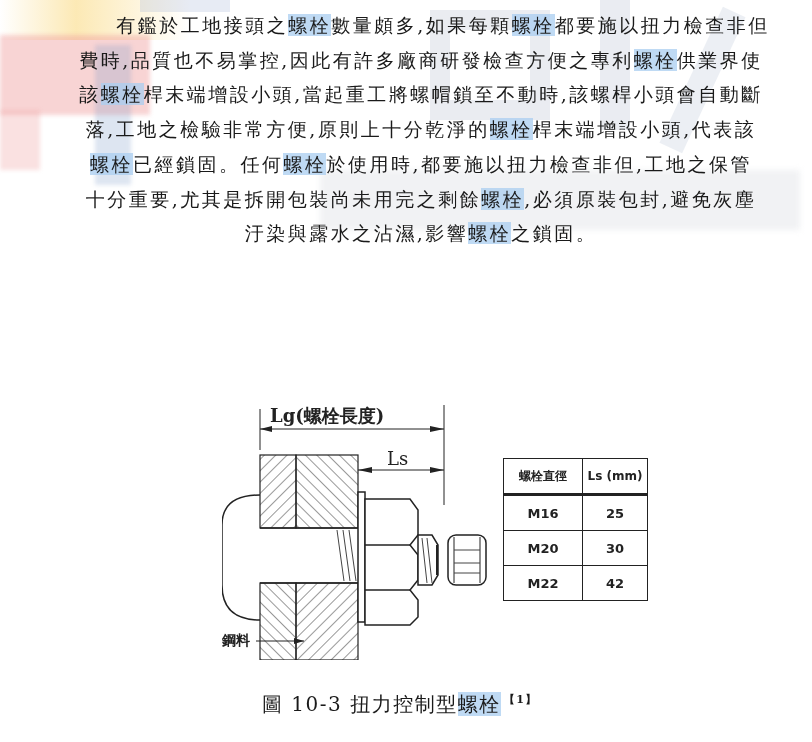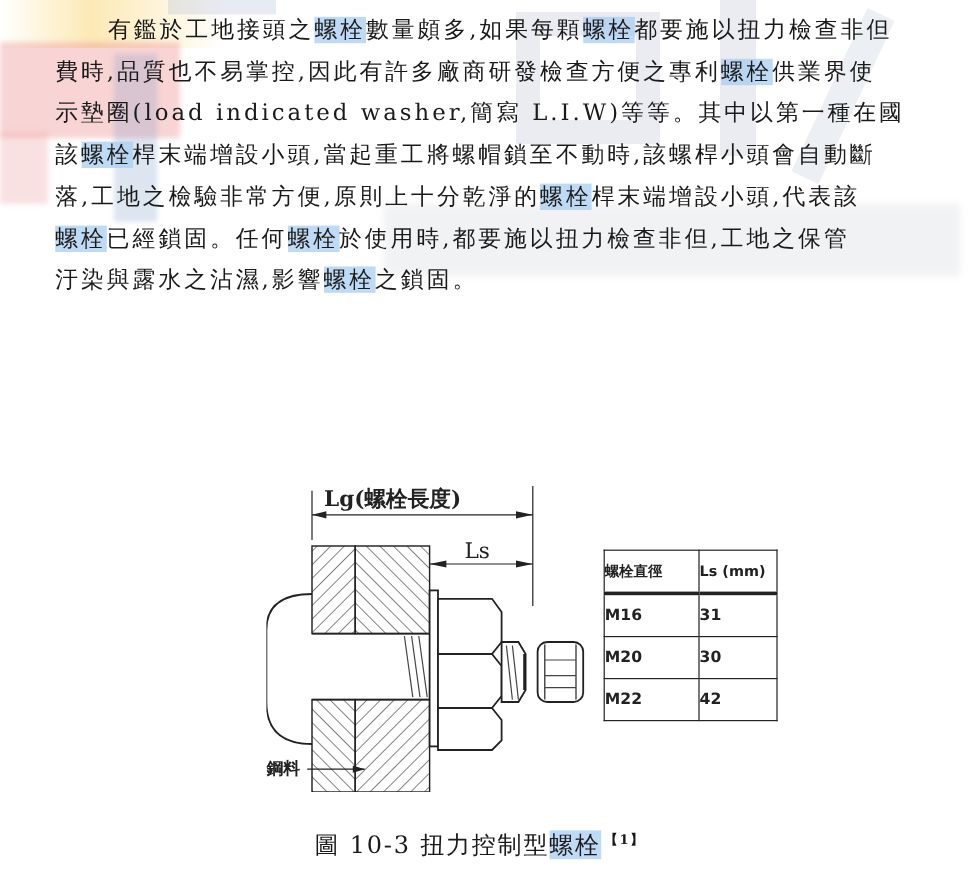--- a/index.html
+++ b/index.html
@@ -19,31 +19,31 @@
   .wm-gray1 { left: 430px; top: 10px; width: 120px; height: 110px; border: 20px solid rgba(170,180,200,0.25); box-sizing: border-box; }
   .wm-gray2 { left: 600px; top: 0px; width: 30px; height: 130px; background: rgba(170,180,205,0.25); }
   .wm-gray3 { left: 690px; top: 5px; width: 25px; height: 150px; background: rgba(170,180,205,0.22); transform: rotate(25deg); }
   .wm-gray4 { left: 320px; top: 170px; width: 480px; height: 60px; background: rgba(190,195,205,0.22); filter: blur(3px); }
 
   .para {
     position: absolute; left: 46px; top: 8px; width: 750px;
     font-size: 19px; line-height: 34.7px; letter-spacing: 2.5px;
     text-indent: 38px; margin: 0; z-index: 2;
   }
-  .para .line { display: block; text-indent: 0; white-space: nowrap; }
+  .para .line { display: block; text-indent: 0; white-space: nowrap; text-align: center; }
   .para .line.first { padding-left: 44px; }
   .hl { background: rgba(170,205,240,0.75); }
 
   
   .figure { position: absolute; left: 222px; top: 395px; width: 440px; height: 265px; z-index: 2; }
   .bolt-table {
     position: absolute; left: 281px; top: 63px; border-collapse: collapse;
     font-family: "DejaVu Sans", "Liberation Sans", sans-serif; font-size: 13px; font-weight: bold; color: #222;
   }
-  .bolt-table th, .bolt-table td { border: 1.6px solid #222; padding: 0; text-align: left; height: 34px; }
+  .bolt-table th, .bolt-table td { border: 1.6px solid #222; padding: 0; text-align: center; height: 34px; }
   .bolt-table th { width: 78px; height: 34px; border-bottom-width: 3px; font-size: 12px; }
   .bolt-table th.ls { width: 64px; }
   .caption {
     position: absolute; left: 262px; top: 691px; font-size: 20px; letter-spacing: 1.5px; z-index: 2; white-space: nowrap;
   }
   .caption sup { font-size: 11px; font-weight: bold; vertical-align: 8px; margin-left: 3px; }
   svg text { font-family: "DejaVu Serif", "Liberation Serif", serif; }
 </style>
 </head>
 <body>
@@ -54,24 +54,24 @@
 <div class="wm wm-blue1"></div>
 <div class="wm wm-blue2"></div>
 <div class="wm wm-gray1"></div>
 <div class="wm wm-gray2"></div>
 <div class="wm wm-gray3"></div>
 <div class="wm wm-gray4"></div>
 
 <div class="para" id="para">
     <span class="line first"><span>有鑑於工地接頭之</span><span class="hl">螺栓</span><span>數量頗多,如果每顆</span><span class="hl">螺栓</span><span>都要施以扭力檢查非但</span></span>
     <span class="line"><span>費時,品質也不易掌控,因此有許多廠商研發檢查方便之專利</span><span class="hl">螺栓</span><span>供業界使</span></span>
-    <span class="line"><span>示墊圈(load indicated washer,簡寫 L.I.W)等等。其中以第一種在國</span></span>
     <span class="line"><span>該</span><span class="hl">螺栓</span><span>桿末端增設小頭,當起重工將螺帽鎖至不動時,該螺桿小頭會自動斷</span></span>
     <span class="line"><span>落,工地之檢驗非常方便,原則上十分乾淨的</span><span class="hl">螺栓</span><span>桿末端增設小頭,代表該</span></span>
     <span class="line"><span class="hl">螺栓</span><span>已經鎖固。任何</span><span class="hl">螺栓</span><span>於使用時,都要施以扭力檢查非但,工地之保管</span></span>
+    <span class="line"><span>十分重要,尤其是拆開包裝尚未用完之剩餘</span><span class="hl">螺栓</span><span>,必須原裝包封,避免灰塵</span></span>
     <span class="line"><span>汙染與露水之沾濕,影響</span><span class="hl">螺栓</span><span>之鎖固。</span></span>
   </div>
 
 <div class="figure">
   <svg width="440" height="265" viewBox="0 0 440 265">
     <defs>
       <pattern id="hatchA" width="8" height="8" patternUnits="userSpaceOnUse" patternTransform="rotate(45)">
         <line x1="0" y1="0" x2="0" y2="8" stroke="#333" stroke-width="1"></line>
       </pattern>
       <pattern id="hatchB" width="8" height="8" patternUnits="userSpaceOnUse" patternTransform="rotate(-45)">
@@ -130,21 +130,21 @@
   <table class="bolt-table">
     <thead>
       <tr>
         <th>螺栓直徑</th>
         <th class="ls">Ls (mm)</th>
       </tr>
     </thead>
     <tbody>
       <tr>
         <td>M16</td>
-        <td>31</td>
+        <td>25</td>
       </tr>
       <tr>
         <td>M20</td>
         <td>30</td>
       </tr>
       <tr>
         <td>M22</td>
         <td>42</td>
       </tr>
     </tbody>

